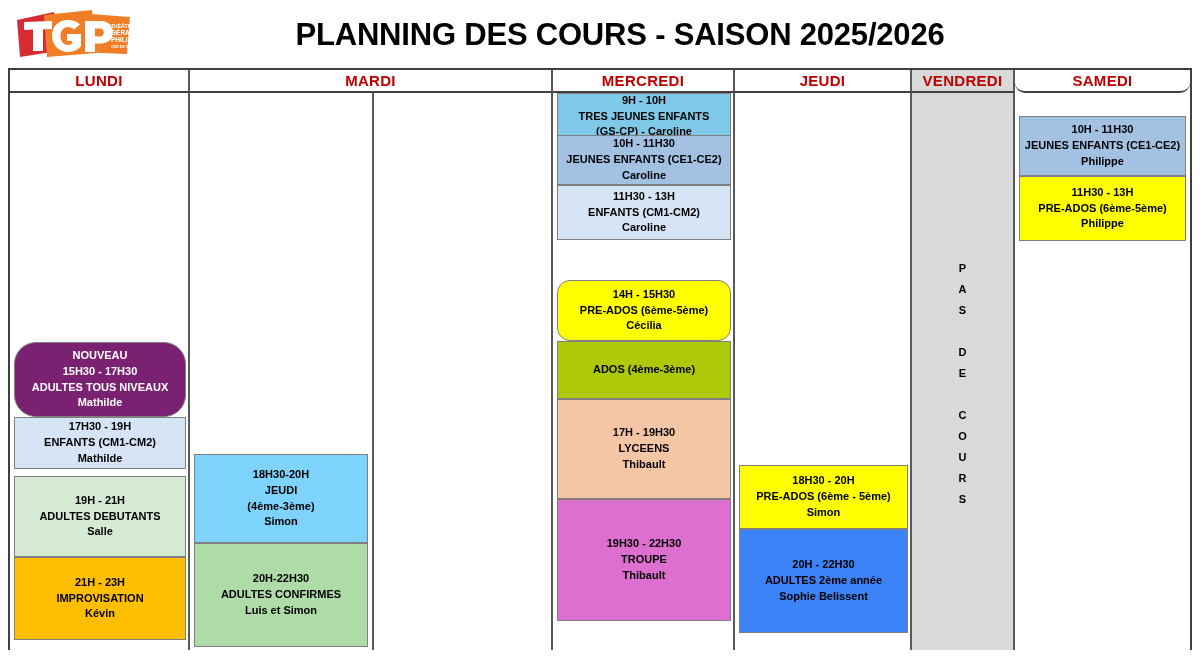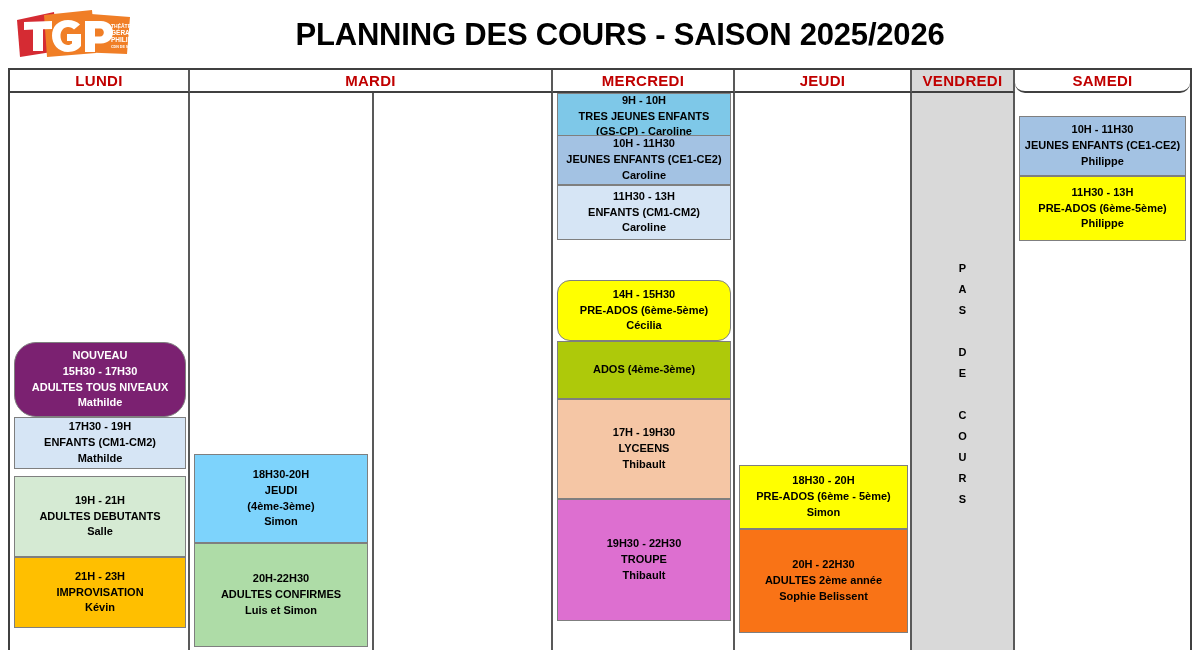--- a/index.html
+++ b/index.html
@@ -129,21 +129,21 @@
       <div class="block" style="left:4px; top:324px; width:172px; height:52px; background:#D6E5F5;">
         <span class="ln">17H30 - 19H</span>
         <span class="ln">ENFANTS (CM1-CM2)</span>
         <span class="ln">Mathilde</span>
       </div>
       <div class="block" style="left:4px; top:383px; width:172px; height:81px; background:#D5EAD3;">
         <span class="ln">19H - 21H</span>
         <span class="ln">ADULTES DEBUTANTS</span>
         <span class="ln">Salle</span>
       </div>
-      <div class="block" style="left:4px; top:464px; width:172px; height:71px; background:#FFBF00;">
+      <div class="block" style="left:4px; top:464px; width:172px; height:83px; background:#FFBF00;">
         <span class="ln">21H - 23H</span>
         <span class="ln">IMPROVISATION</span>
         <span class="ln">Kévin</span>
       </div>
     </div>
 
     <div class="daycol" style="left:180px; width:363px;">
       <div class="subdiv" style="left:182px;"></div>
 
       <div class="block" style="left:4px; top:361px; width:174px; height:89px; background:#7dd3fc;">
@@ -197,21 +197,21 @@
         <span class="ln">Thibault</span>
       </div>
     </div>
 
     <div class="daycol" style="left:725px; width:177px;">
       <div class="block" style="left:4px; top:372px; width:169px; height:64px; background:#FFFF00;">
         <span class="ln">18H30 - 20H</span>
         <span class="ln">PRE-ADOS (6ème - 5ème)</span>
         <span class="ln">Simon</span>
       </div>
-      <div class="block" style="left:4px; top:436px; width:169px; height:104px; background:#f97316;">
+      <div class="block" style="left:4px; top:436px; width:169px; height:104px; background:#3b82f6;">
         <span class="ln">20H - 22H30</span>
         <span class="ln">ADULTES 2ème année</span>
         <span class="ln">Sophie Belissent</span>
       </div>
     </div>
 
     <div class="daycol gray" style="left:902px; width:103px;">
       <div id="pasdecours">
         <span class="ltr">P</span>
         <span class="ltr">A</span>

